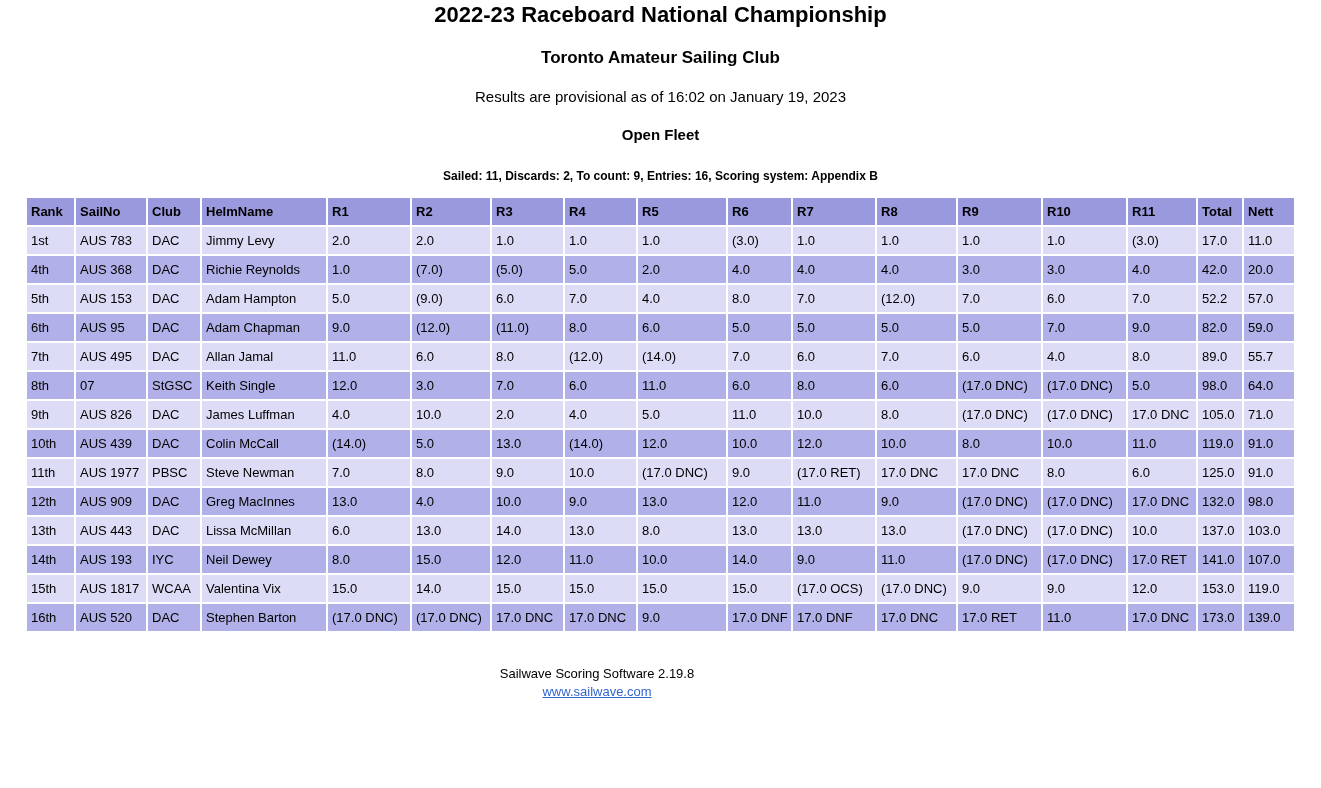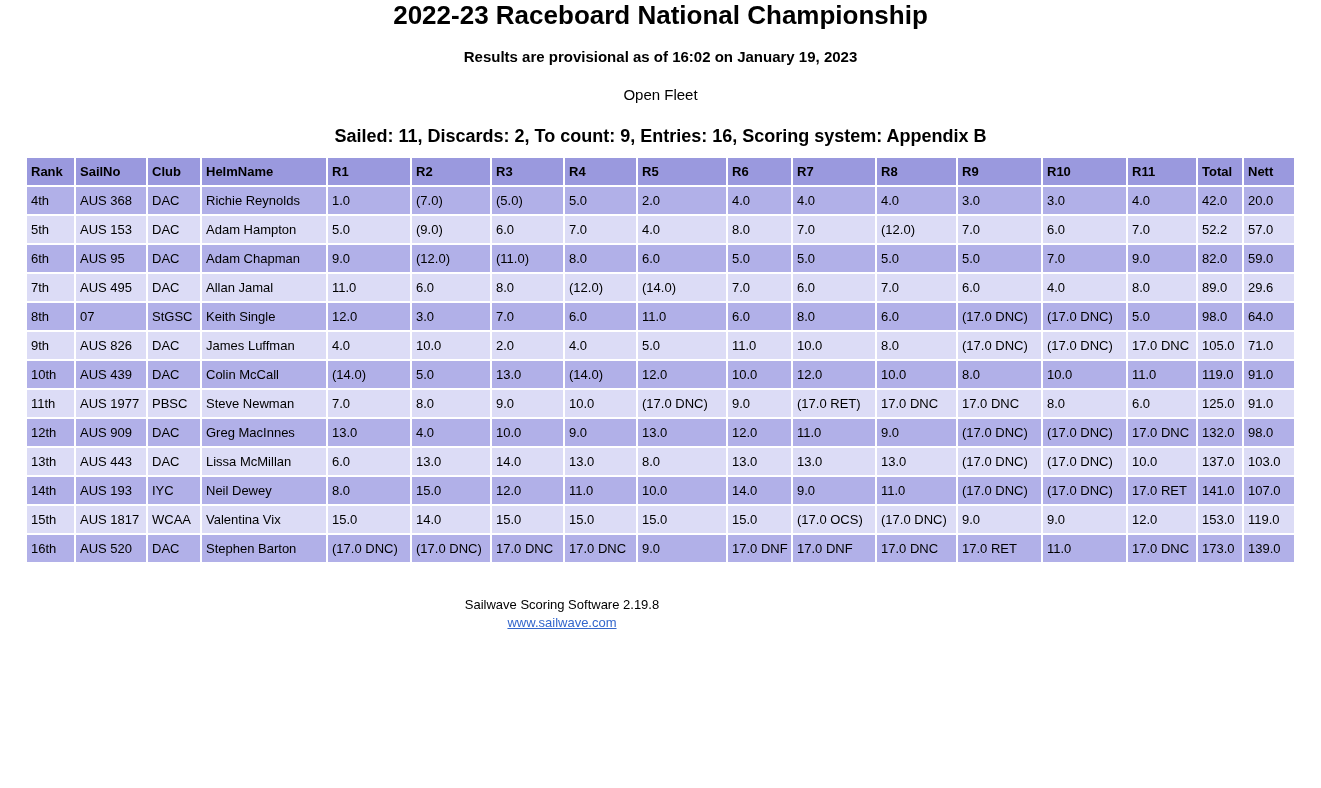--- a/index.html
+++ b/index.html
@@ -4,25 +4,25 @@
 <style>
   html, body {
     margin: 0;
     padding: 0;
     background: #ffffff;
     width: 1321px;
     font-family: "Liberation Sans", "DejaVu Sans", sans-serif;
     color: #000000;
   }
   .titles { text-align: center; }
-  .titles h1 { margin: 2px 0 4px;  font-size: 26px; line-height: 26px; font-weight: bold; }
+  .titles h1 { margin: 2px 0 4px;  font-size: 22px; line-height: 26px; font-weight: bold; }
   .titles h2 { margin: 20px 0 0; font-size: 17px; line-height: 20px; font-weight: bold; }
-  .titles h3 { margin: 20px 0 0; font-size: 15px; line-height: 18px; font-weight: bold; }
-  .titles h4 { margin: 20px 12px 0; font-size: 15px; line-height: 18px; font-weight: normal; }
-  .titles h5 { margin: 24px 0 0; font-size: 18px; line-height: 16px; font-weight: bold; }
+  .titles h3 { margin: 20px 0 0; font-size: 15px; line-height: 18px; font-weight: normal; }
+  .titles h4 { margin: 20px 12px 0; font-size: 15px; line-height: 18px; font-weight: bold; }
+  .titles h5 { margin: 24px 0 0; font-size: 12px; line-height: 16px; font-weight: bold; }
 
   table.results {
     margin: 12px 0 0 25px;
     width: 1271px;
     table-layout: fixed;
     border-collapse: separate;
     border-spacing: 2px;
   }
   th, td {
     height: 27px;
@@ -36,31 +36,33 @@
   th { background: var(--header-bg, #9a99de); font-weight: bold; }
   tr.light td { background: var(--row-light, #dcdcf6); }
   tr.dark  td { background: var(--row-dark, #b1b0e8); }
 
   .footer {
     width: 1124px;          
     margin-top: 32px;
     text-align: center;
     font-size: 13px;
     line-height: 18px;
+    padding-left: 35px;
   }
   .footer a {
     color: var(--link, #3366cc);
     cursor: pointer;
   }
 </style>
 </head>
 <body>
 
 <div class="titles">
   <h1>2022-23 Raceboard National Championship</h1>
+  <h2>Toronto Amateur Sailing Club</h2>
   <h3>Results are provisional as of 16:02 on January 19, 2023</h3>
   <h4>Open Fleet</h4>
   <h5>Sailed: 11, Discards: 2, To count: 9, Entries: 16, Scoring system: Appendix B</h5>
 </div>
 
 <table class="results">
   <colgroup>
       <col style="width: 47px;">
       <col style="width: 70px;">
       <col style="width: 52px;">
@@ -94,20 +96,39 @@
         <th>R7</th>
         <th>R8</th>
         <th>R9</th>
         <th>R10</th>
         <th>R11</th>
         <th>Total</th>
         <th>Nett</th>
       </tr>
   </thead>
   <tbody>
+      <tr class="light">
+        <td>1st</td>
+        <td>AUS 783</td>
+        <td>DAC</td>
+        <td>Jimmy Levy</td>
+        <td>2.0</td>
+        <td>2.0</td>
+        <td>1.0</td>
+        <td>1.0</td>
+        <td>1.0</td>
+        <td>(3.0)</td>
+        <td>1.0</td>
+        <td>1.0</td>
+        <td>1.0</td>
+        <td>1.0</td>
+        <td>(3.0)</td>
+        <td>17.0</td>
+        <td>11.0</td>
+      </tr>
       <tr class="dark">
         <td>4th</td>
         <td>AUS 368</td>
         <td>DAC</td>
         <td>Richie Reynolds</td>
         <td>1.0</td>
         <td>(7.0)</td>
         <td>(5.0)</td>
         <td>5.0</td>
         <td>2.0</td>
@@ -168,21 +189,21 @@
         <td>8.0</td>
         <td>(12.0)</td>
         <td>(14.0)</td>
         <td>7.0</td>
         <td>6.0</td>
         <td>7.0</td>
         <td>6.0</td>
         <td>4.0</td>
         <td>8.0</td>
         <td>89.0</td>
-        <td>29.6</td>
+        <td>55.7</td>
       </tr>
       <tr class="dark">
         <td>8th</td>
         <td>07</td>
         <td>StGSC</td>
         <td>Keith Single</td>
         <td>12.0</td>
         <td>3.0</td>
         <td>7.0</td>
         <td>6.0</td>

